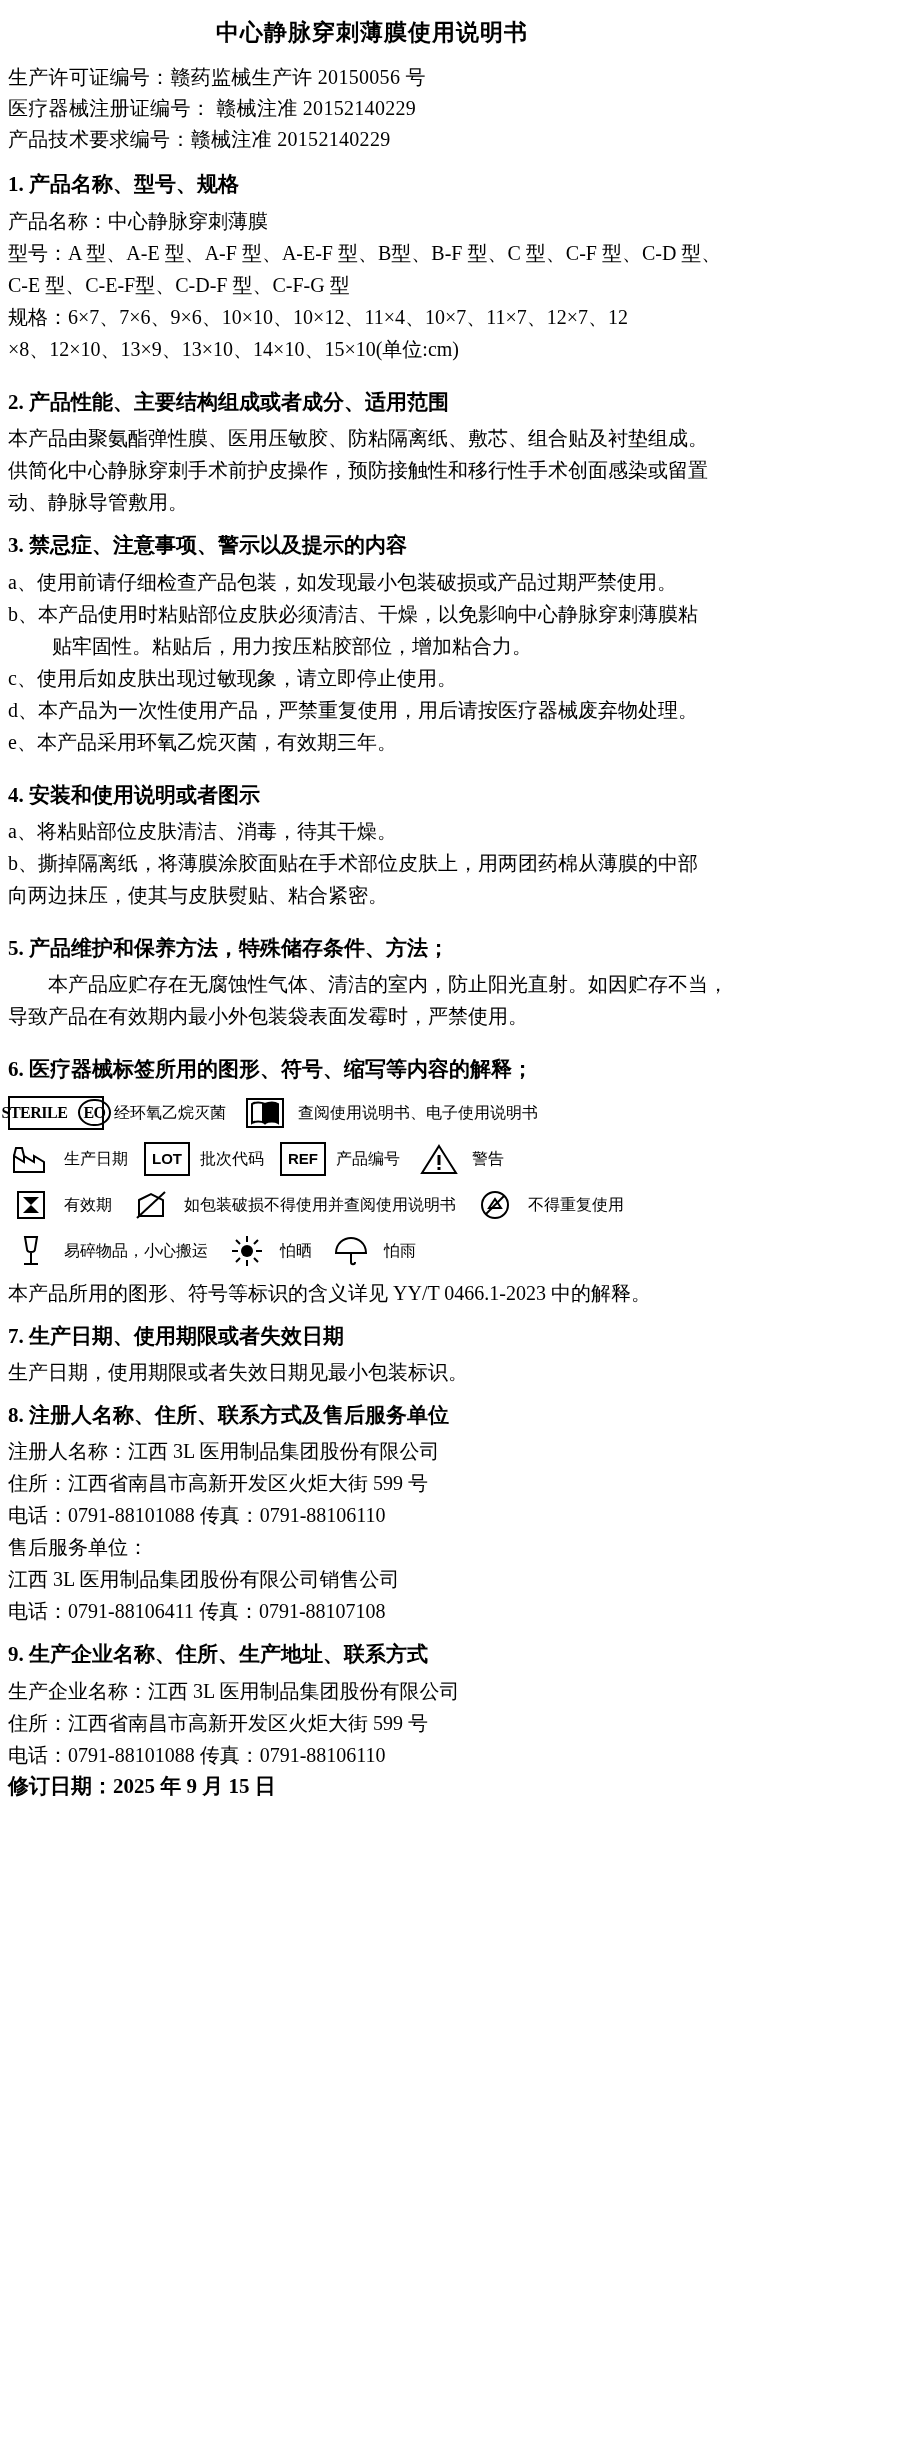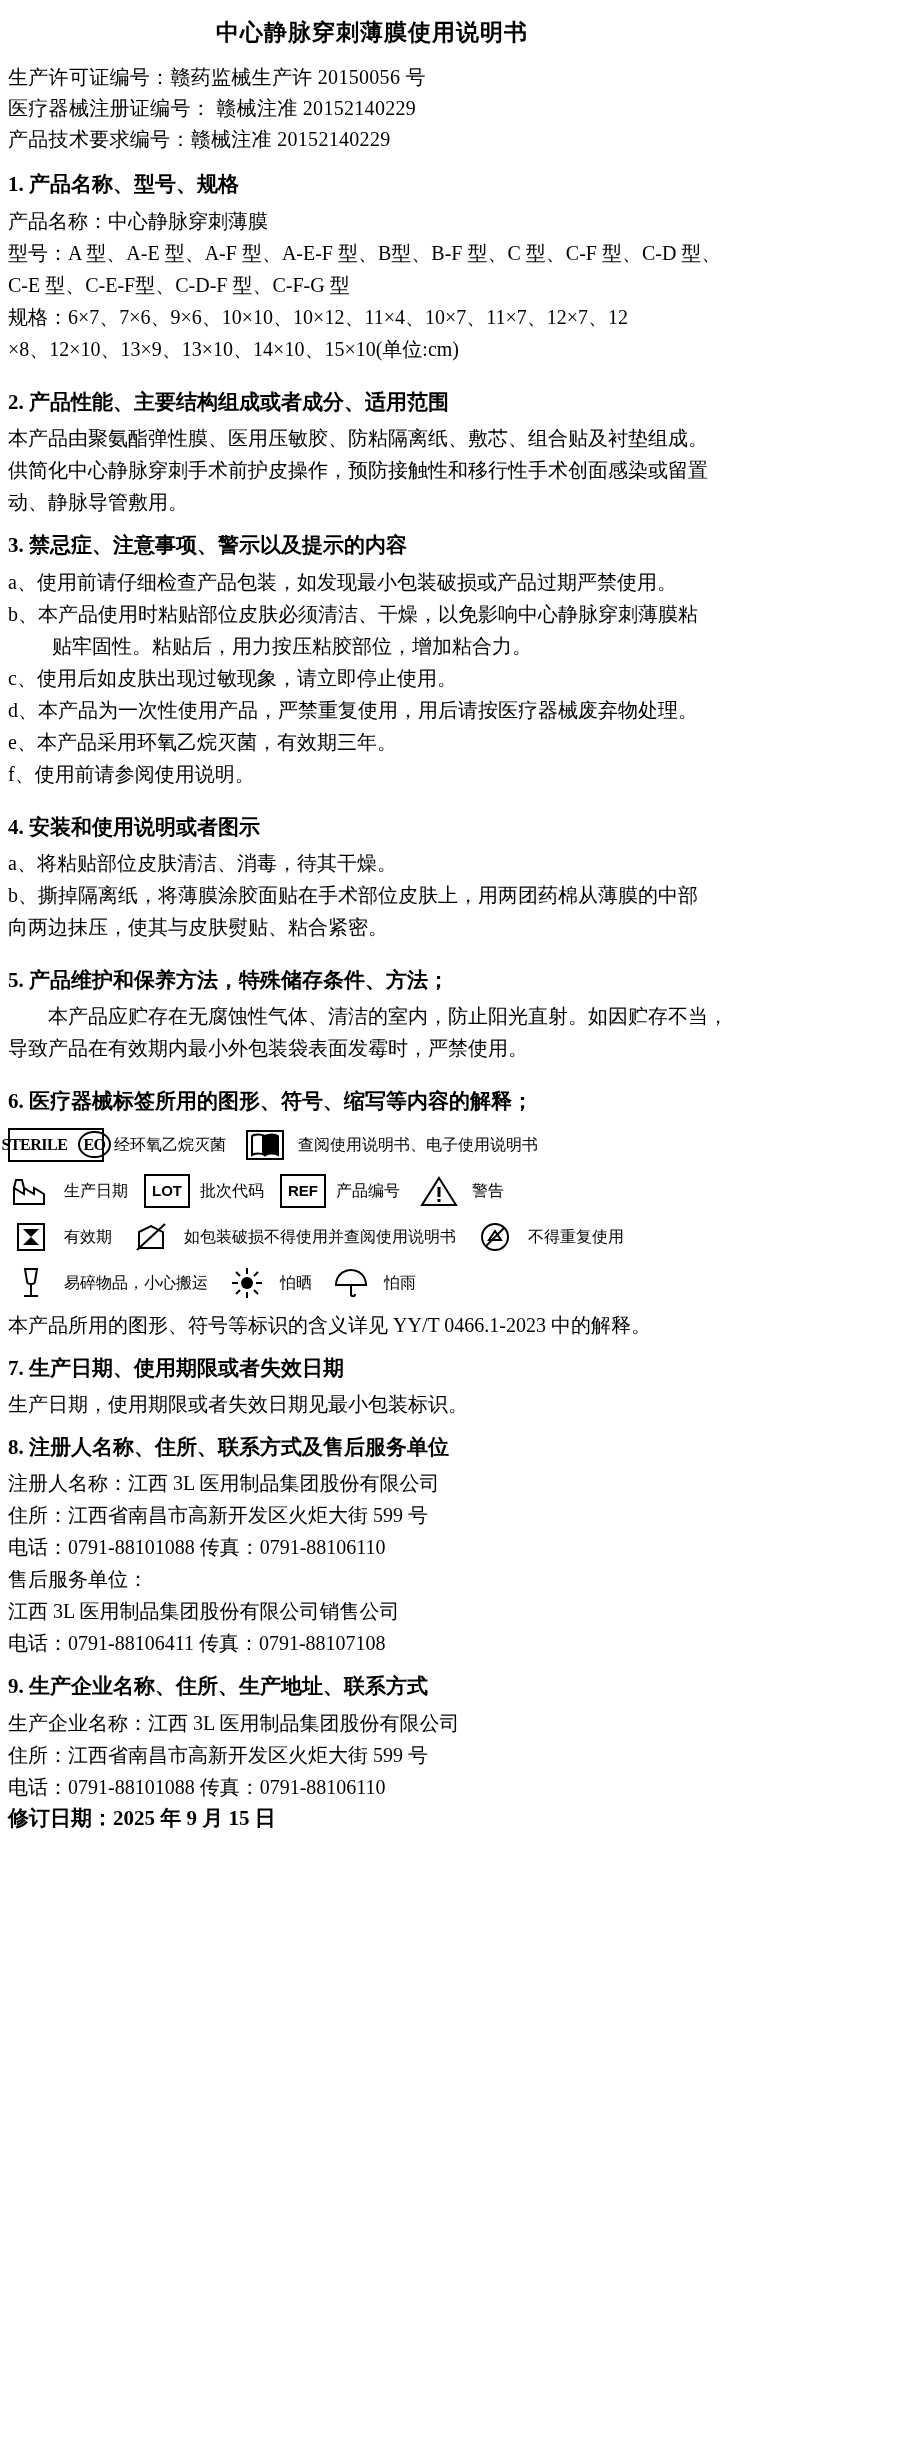--- a/index.html
+++ b/index.html
@@ -139,21 +139,20 @@
   <p class="line">供简化中心静脉穿刺手术前护皮操作，预防接触性和移行性手术创面感染或留置</p>
   <p class="line">动、静脉导管敷用。</p>
 
   <h2 class="sec">3. 禁忌症、注意事项、警示以及提示的内容</h2>
   <p class="line">a、使用前请仔细检查产品包装，如发现最小包装破损或产品过期严禁使用。</p>
   <p class="line">b、本产品使用时粘贴部位皮肤必须清洁、干燥，以免影响中心静脉穿刺薄膜粘</p>
   <p class="line" style="padding-left:2.2em">贴牢固性。粘贴后，用力按压粘胶部位，增加粘合力。</p>
   <p class="line">c、使用后如皮肤出现过敏现象，请立即停止使用。</p>
   <p class="line">d、本产品为一次性使用产品，严禁重复使用，用后请按医疗器械废弃物处理。</p>
   <p class="line">e、本产品采用环氧乙烷灭菌，有效期三年。</p>
-  <p class="line">f、使用前请参阅使用说明。</p>
 
   <div class="spacer-sm"></div>
 
   <h2 class="sec">4. 安装和使用说明或者图示</h2>
   <p class="line">a、将粘贴部位皮肤清洁、消毒，待其干燥。</p>
   <p class="line">b、撕掉隔离纸，将薄膜涂胶面贴在手术部位皮肤上，用两团药棉从薄膜的中部</p>
   <p class="line">向两边抹压，使其与皮肤熨贴、粘合紧密。</p>
 
   <div class="spacer-sm"></div>
 

